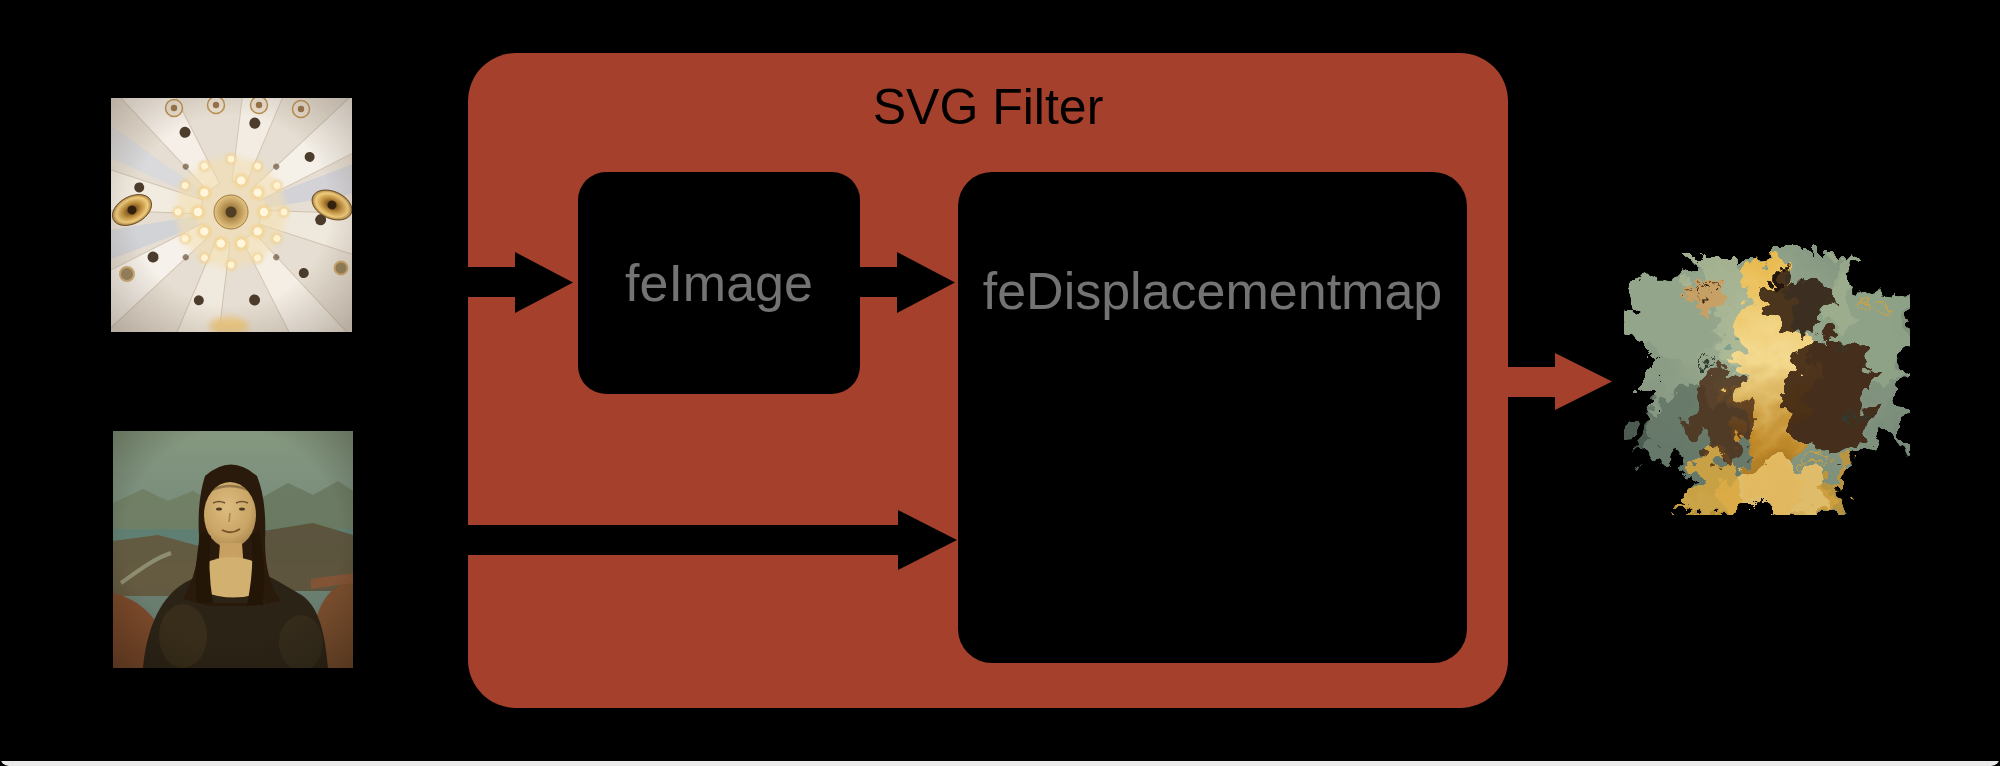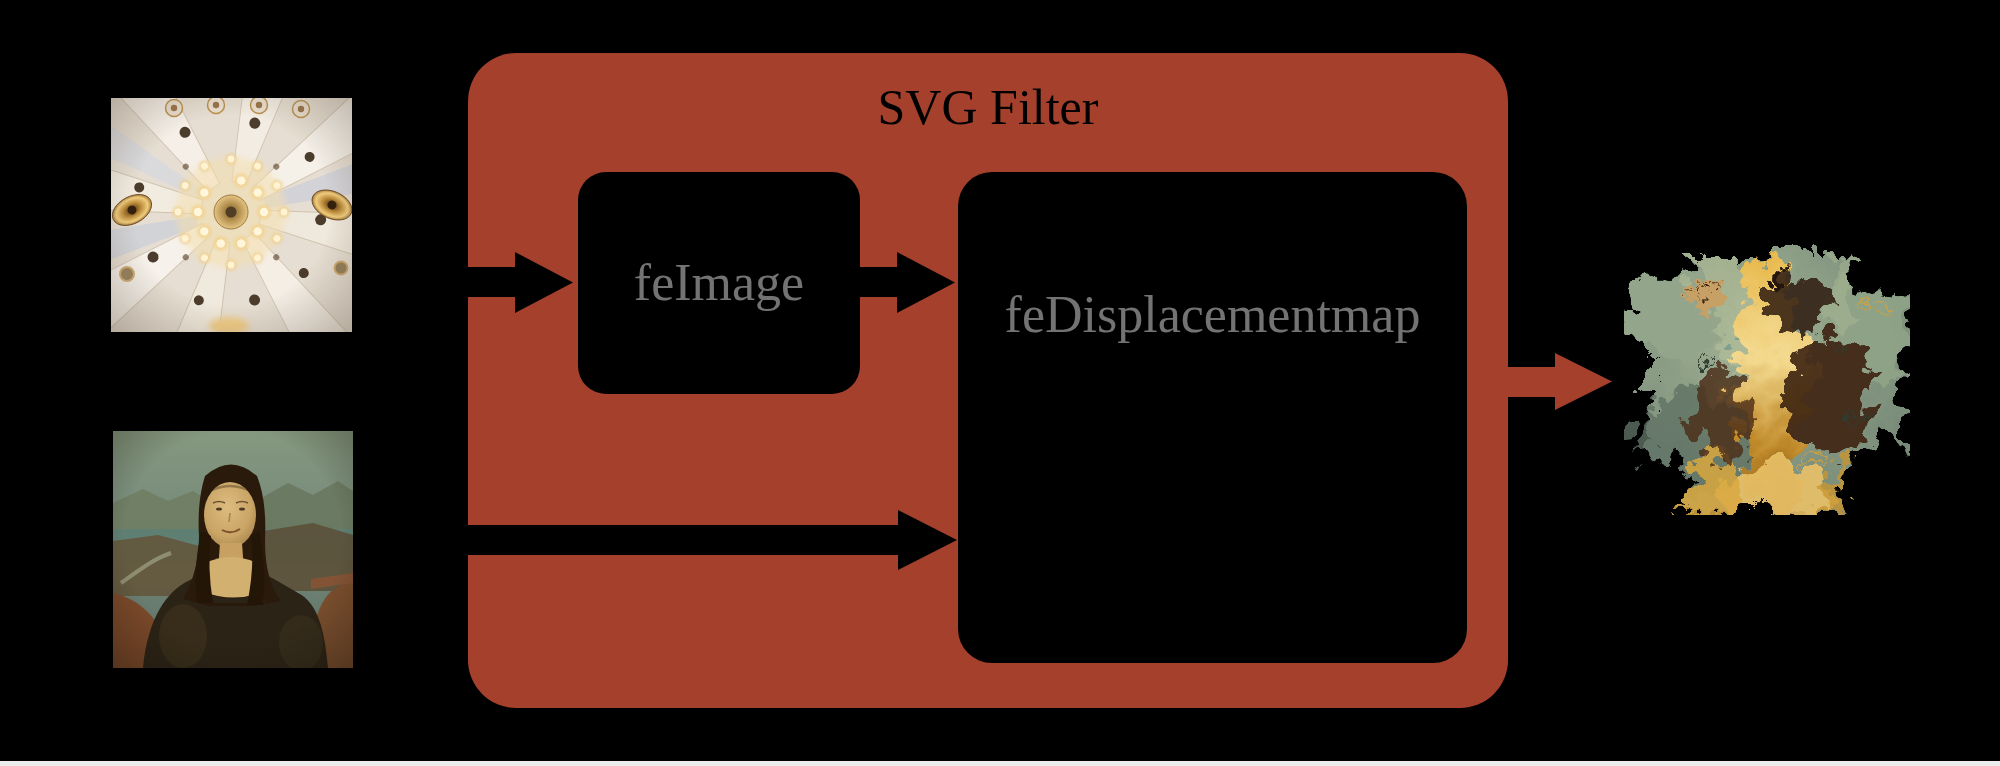--- a/index.html
+++ b/index.html
@@ -1,32 +1,32 @@
 <!DOCTYPE html>
 <html><head>
 <meta charset="utf-8">
 <style>
   html,body{margin:0;padding:0;background:#000;}
   .stage{position:relative;width:2000px;height:766px;background:#000;overflow:hidden;
-         font-family:Liberation Serif, serif;}
+         font-family:Liberation Sans, sans-serif;border-radius:9px;}
   .art{position:absolute;display:block;}
   .ceiling{left:111px;top:98px;width:241px;height:234px;}
   .mona{left:113px;top:431px;width:240px;height:237px;}
   .output{left:1624px;top:233px;width:286px;height:282px;}
   .container{position:absolute;left:468px;top:53px;width:1040px;height:655px;
              background:#A5402D;border-radius:48px;}
   .flt-title{position:absolute;left:0;top:29px;width:100%;text-align:center;
              font-size:50px;line-height:50px;color:#000;}
   .node{position:absolute;background:#000;color:#737373;text-align:center;}
   .node-feimage{left:110px;top:119px;width:282px;height:222px;border-radius:28px;
                 font-size:52px;line-height:52px;padding-top:0;}
   .node-feimage .lbl{display:block;padding-top:85px;}
   .node-fedisp{left:490px;top:119px;width:509px;height:491px;border-radius:34px;
                font-size:52px;line-height:52px;}
-  .node-fedisp .lbl{display:block;padding-top:117px;}
+  .node-fedisp .lbl{display:block;padding-top:85px;margin-top:8px;}
   .arrows{position:absolute;left:0;top:0;width:2000px;height:766px;pointer-events:none;}
   .arrow-black{fill:#000;}
   .arrow-red{fill:#A5402D;}
   .bottom-strip{position:absolute;left:0;bottom:0;width:100%;height:5px;background:#EBEBEB;}
 </style>
 </head>
 <body>
 
 <div class="stage">
 

